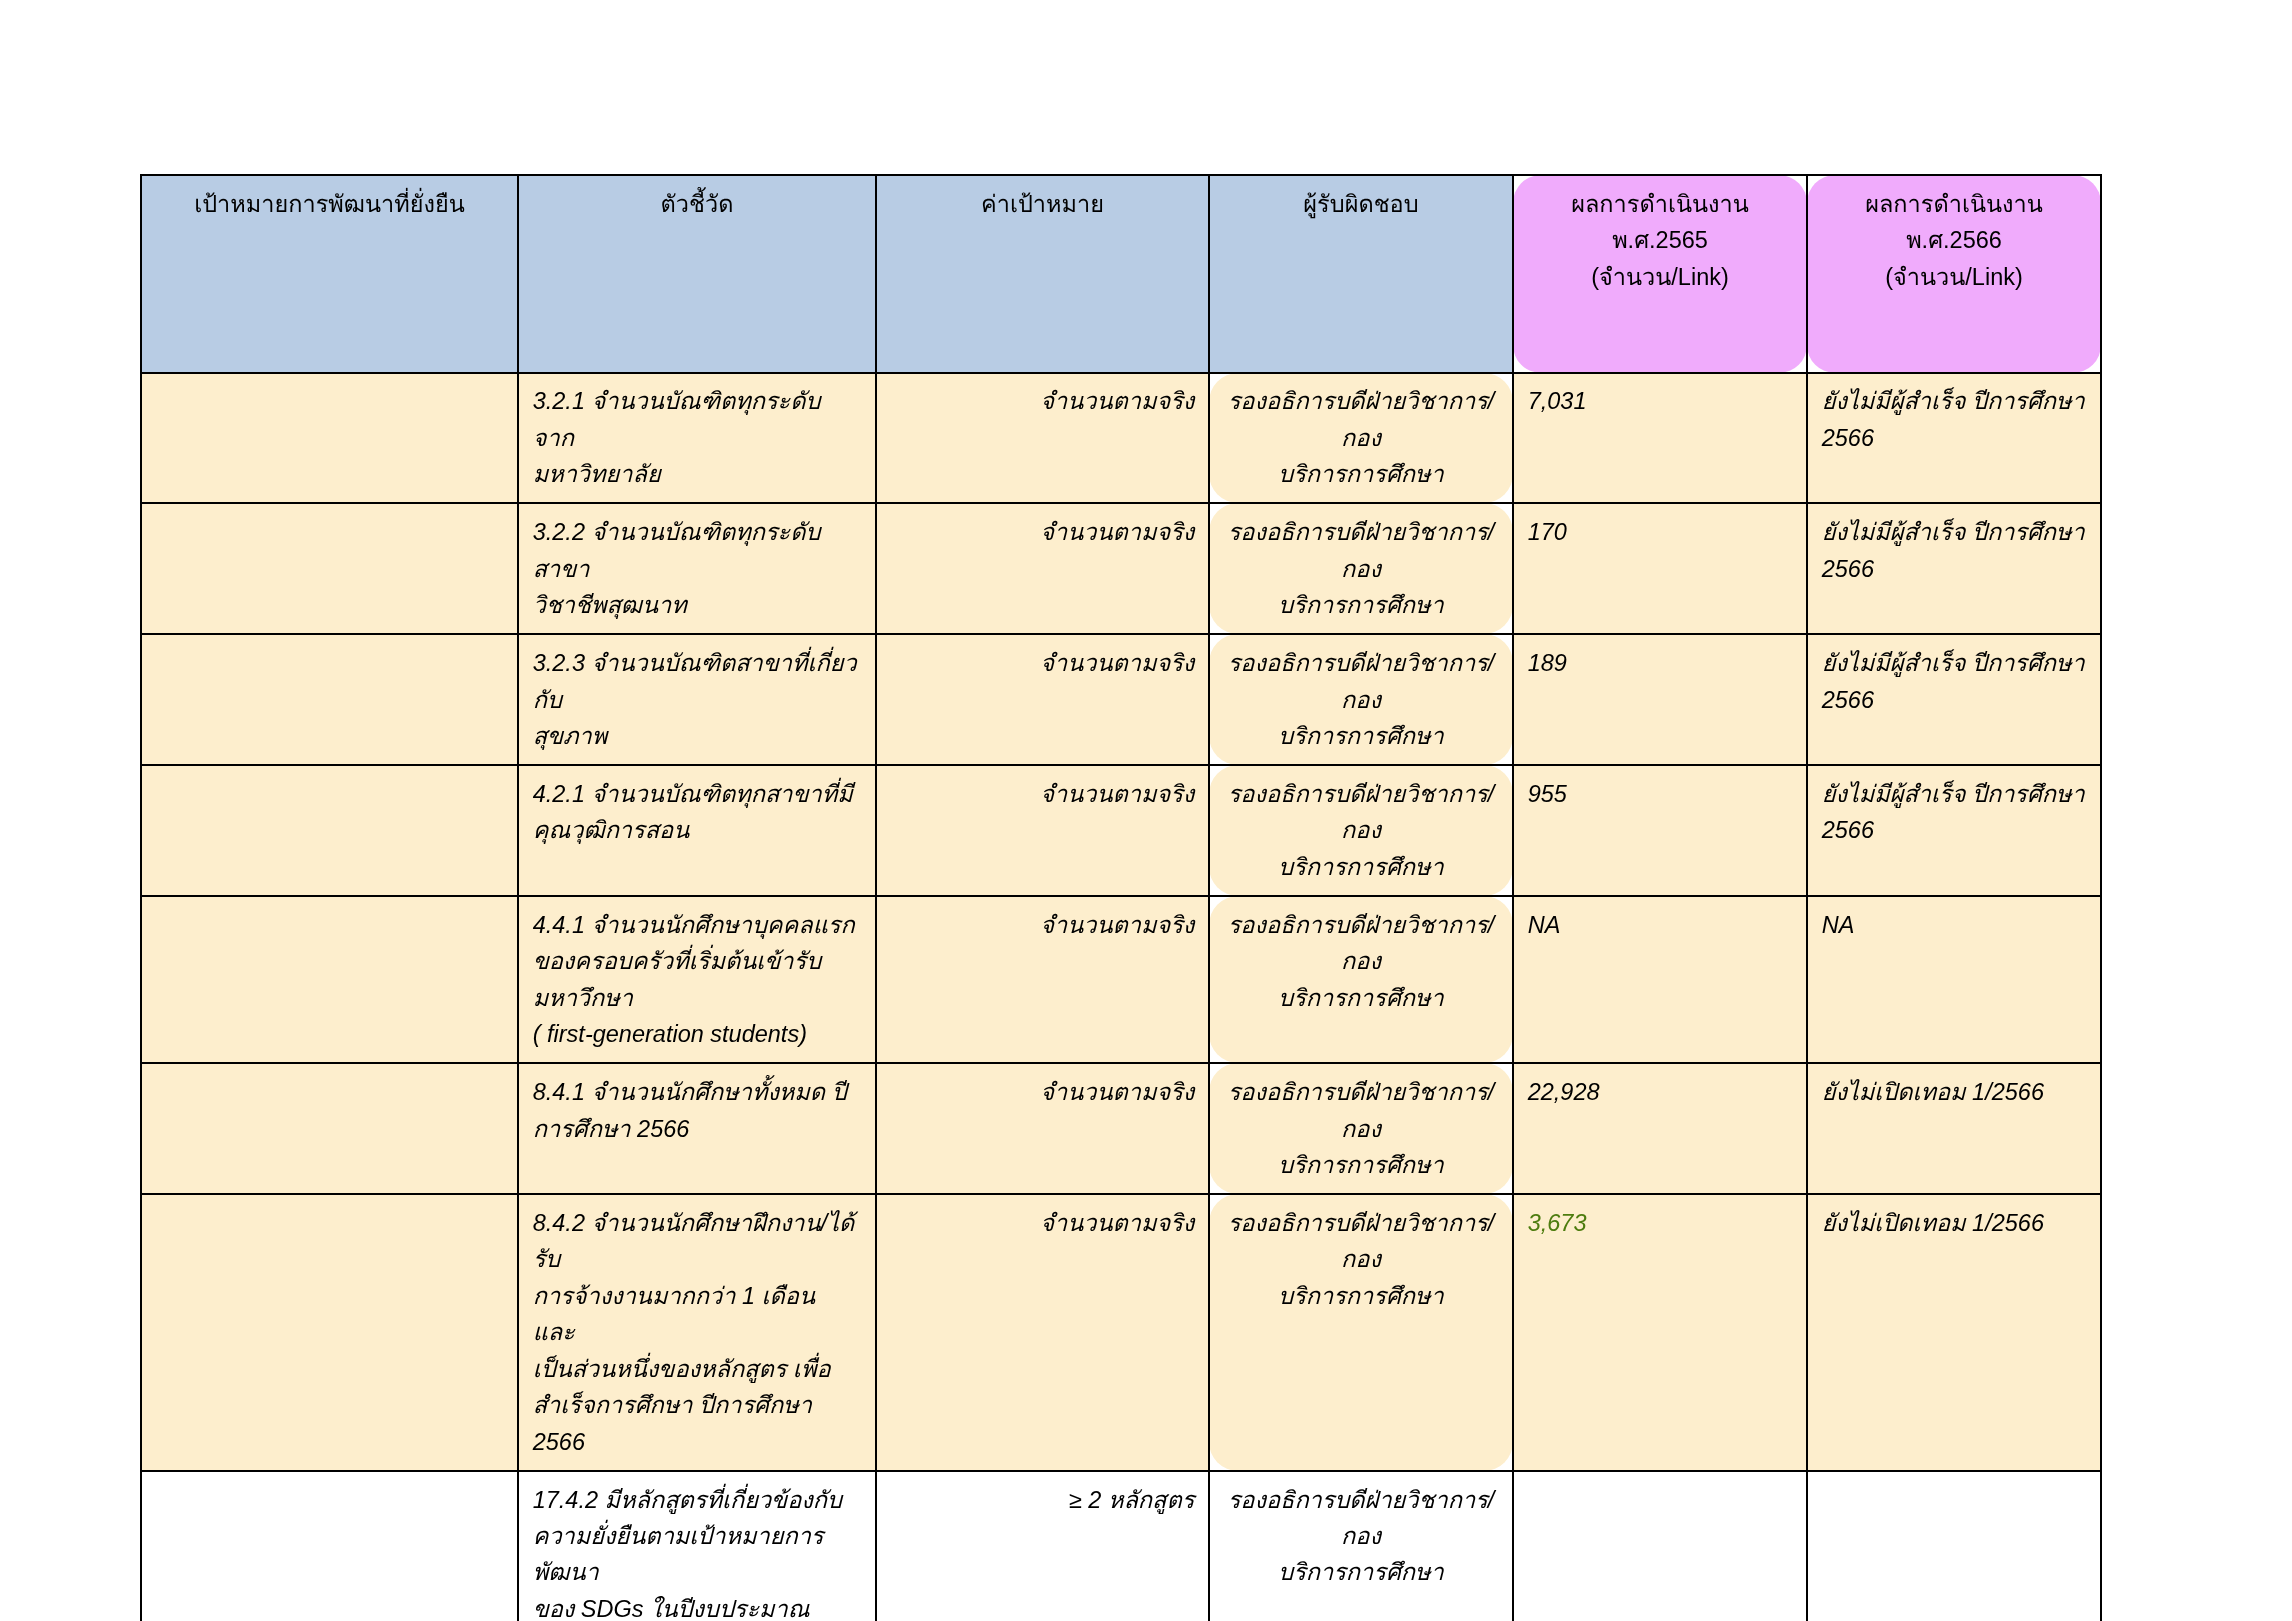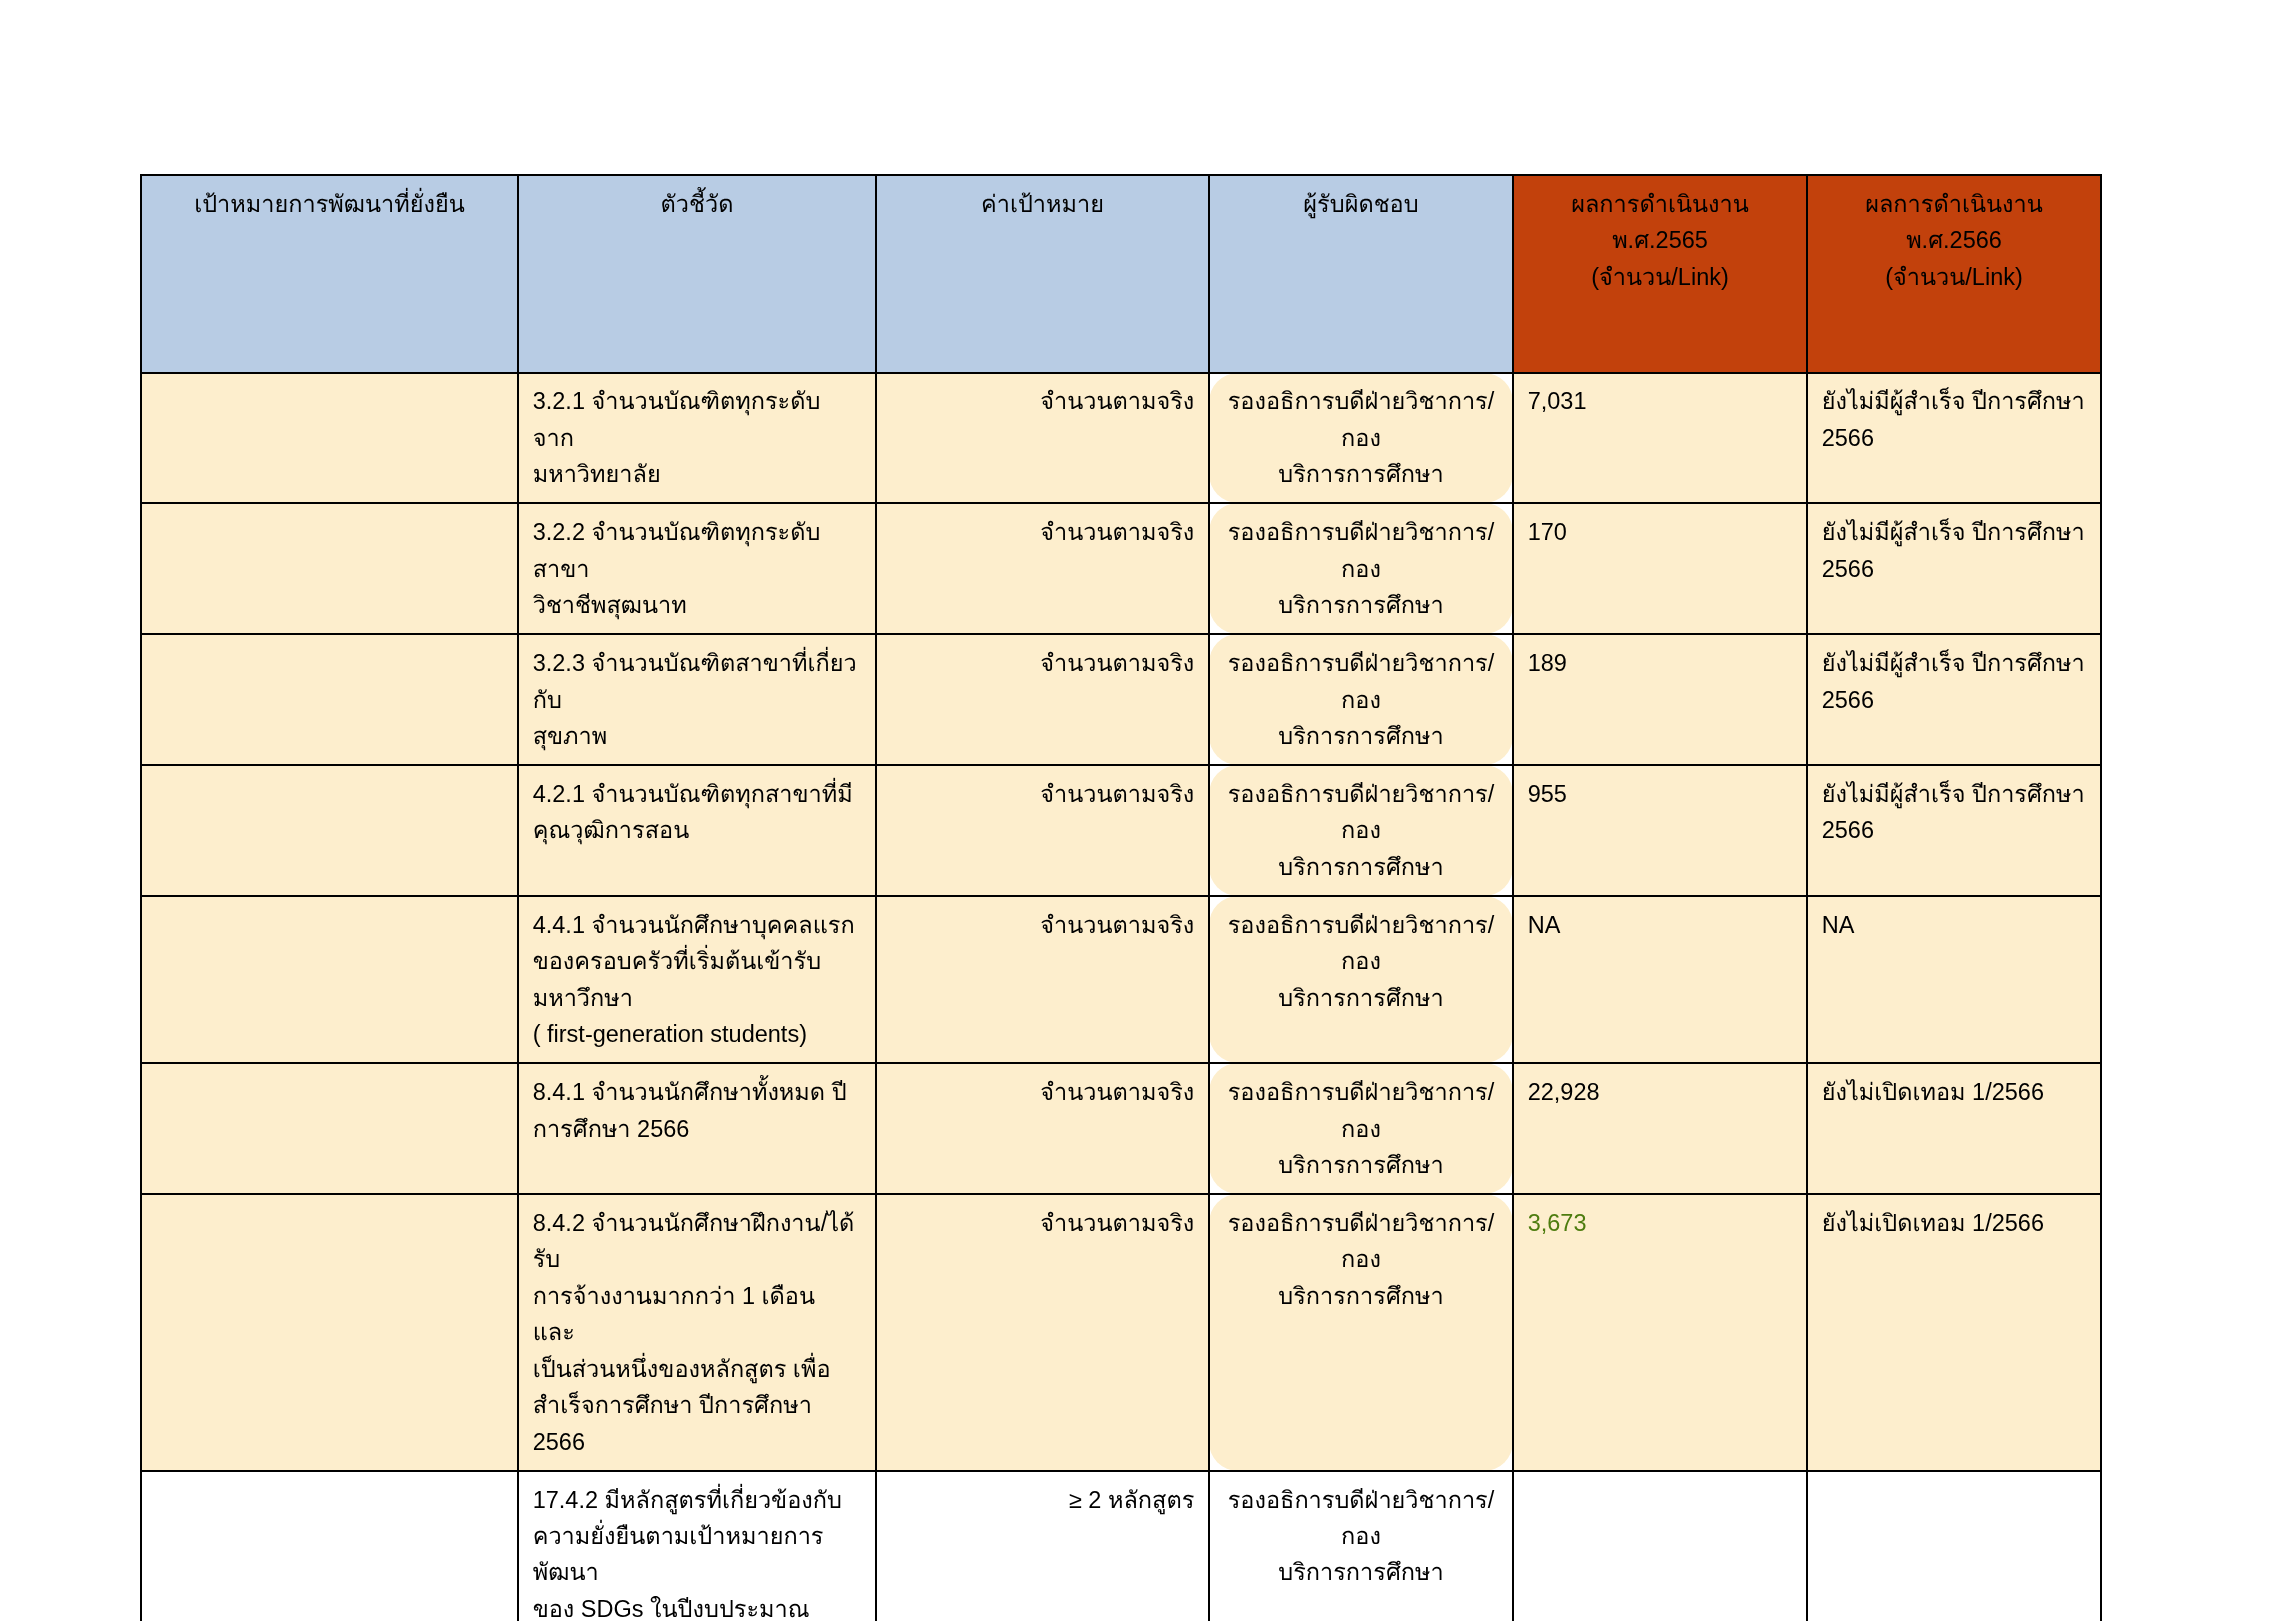--- a/index.html
+++ b/index.html
@@ -43,24 +43,24 @@
   col.c4 { width: 294px; }
   col.c5 { width: 294px; }
 
   thead th {
     text-align: center;
     vertical-align: middle;
     height: 176px;
     padding: 7.8px 9.8px;
   }
   th.hdr-blue { background: #b8cce4; }
-  th.hdr-green { background: #c2410c; }
+  th.hdr-green { background: #f0abfc; border-radius: 28px; }
   th .hdr-line { display: block; }
 
-  tbody td { background: #fdeecd; }
+  tbody td { background: #fdeecd; font-style: italic; }
   tbody tr.last-row td { background: #ffffff; }
 
   td.col-goal { }
   td.col-indicator { text-align: left; }
   td.col-target { text-align: right; }
   td.col-owner { text-align: center; border-radius: 29px; }
   td.col-res { text-align: left; vertical-align: middle; }
 
   td.col-indicator .ln,
   td.col-owner .ln,

